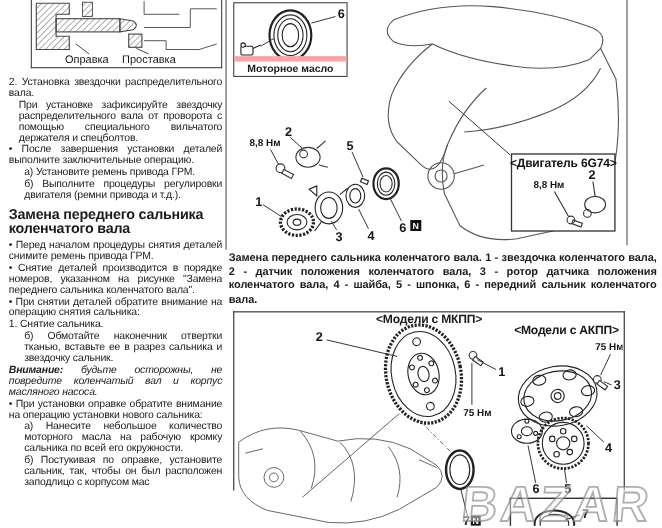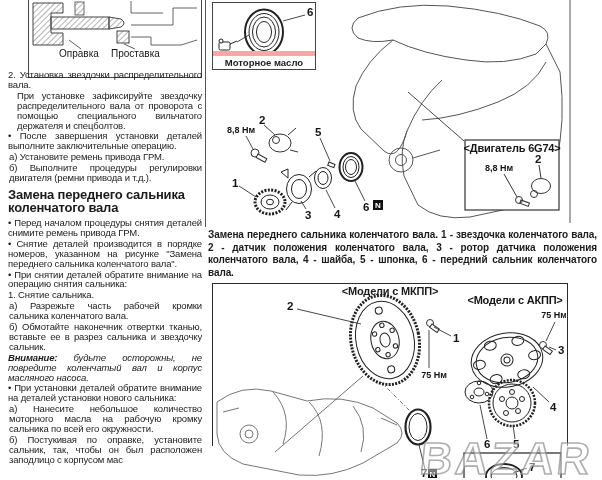--- a/index.html
+++ b/index.html
@@ -6,27 +6,27 @@
   .page {
     position:relative; width:602px; height:480px; background:#ffffff;
     font-family:"Liberation Sans", sans-serif; color:#1b1b1b; overflow:hidden;
     margin:0 auto;
   }
   
   .lcol { position:absolute; left:8px; top:70px; width:194px;
           font-size:9.5px; line-height:9.9px; text-align:justify; letter-spacing:-0.15px; }
   .p { margin:0 0 1px 0; }
   .p.ind { margin-left:9px; }
-  .p.sub { margin-left:1px; }
+  .p.sub { margin-left:14px; }
   .h2 { font-size:13px; line-height:13.5px; font-weight:bold; margin:5px 0 3px 0;
         text-align:left; letter-spacing:-0.2px; }
   .warn { font-style:italic; margin:0 0 1px 0; }
   .warn .wl { font-weight:bold; }
   
-  .fig-tool { position:absolute; left:28px; top:0; width:174px; height:78px;
+  .fig-tool { position:absolute; left:28px; top:0; width:174px; height:62px;
               border:1px solid #444; border-top:none; box-sizing:border-box; background:#fff; }
   .col-divider { position:absolute; left:205px; top:0; width:1px; height:227px; background:#555; }
   .fig-top { position:absolute; left:208px; top:0; width:363px; height:228px; }
   .oil-box { position:absolute; left:212px; top:2px; width:104px; height:68px;
              border:1px solid #444; box-sizing:border-box; background:#fff; }
   .oil-box .oil-caption { position:absolute; left:0; right:0; bottom:0; height:13px;
              border-top:5px solid #fca5a5; font-size:9.5px; font-weight:bold; text-align:center; line-height:13px; }
   .caption { position:absolute; left:208px; top:229px; width:389px; font-weight:bold;
              font-size:10px; line-height:12.6px; text-align:justify; letter-spacing:-0.1px; }
   .fig-bottom { position:absolute; left:212px; top:283px; width:356px; height:163px;
@@ -85,24 +85,23 @@
     <div class="p">2. Установка звездочки распределительного вала.</div>
     <div class="p ind">При установке зафиксируйте звездочку распределительного вала от проворота с помощью специального вильчатого держателя и спецболтов.</div>
     <div class="p">• После завершения установки деталей выполните заключительные операцию.</div>
     <div class="p sub">а) Установите ремень привода ГРМ.</div>
     <div class="p sub">б) Выполните процедуры регулировки двигателя (ремни привода и т.д.).</div>
     <div class="h2">Замена переднего сальника коленчатого вала</div>
     <div class="p">• Перед началом процедуры снятия деталей снимите ремень привода ГРМ.</div>
     <div class="p">• Снятие деталей производится в порядке номеров, указанном на рисунке "Замена переднего сальника коленчатого вала".</div>
     <div class="p">• При снятии деталей обратите внимание на операцию снятия сальника:</div>
     <div class="p">1. Снятие сальника.</div>
-    <div class="p sub">а) Разрежьте часть рабочей кромки сальника коленчатого вала.</div>
     <div class="p sub">б) Обмотайте наконечник отвертки тканью, вставьте ее в разрез сальника и звездочку сальник.</div>
     <div class="warn"><span class="wl">Внимание:</span><span> будьте осторожны, не повредите коленчатый вал и корпус масляного насоса.</span></div>
-    <div class="p">• При установки деталей обратите внимание на деталей установки нового сальника:</div>
+    <div class="p">• При установки оправке обратите внимание на операцию установки нового сальника:</div>
     <div class="p sub">а) Нанесите небольшое количество моторного масла на рабочую кромку сальника по всей его окружности.</div>
     <div class="p sub">б) Постукивая по оправке, установите сальник, так, чтобы он был расположен заподлицо с корпусом мас</div>
   </div>
 
   <div class="col-divider"></div>
 
   <svg class="fig-top" viewBox="0 0 363 228">
 
     <g stroke="#555" stroke-width="1" fill="none">
       <path d="M150,18 Q190,2 240,6 Q295,11 332,26 Q344,32 338,44 L328,54 Q298,66 258,60 Q214,54 185,40 Q164,44 150,38 Q138,28 150,18 Z"></path>

